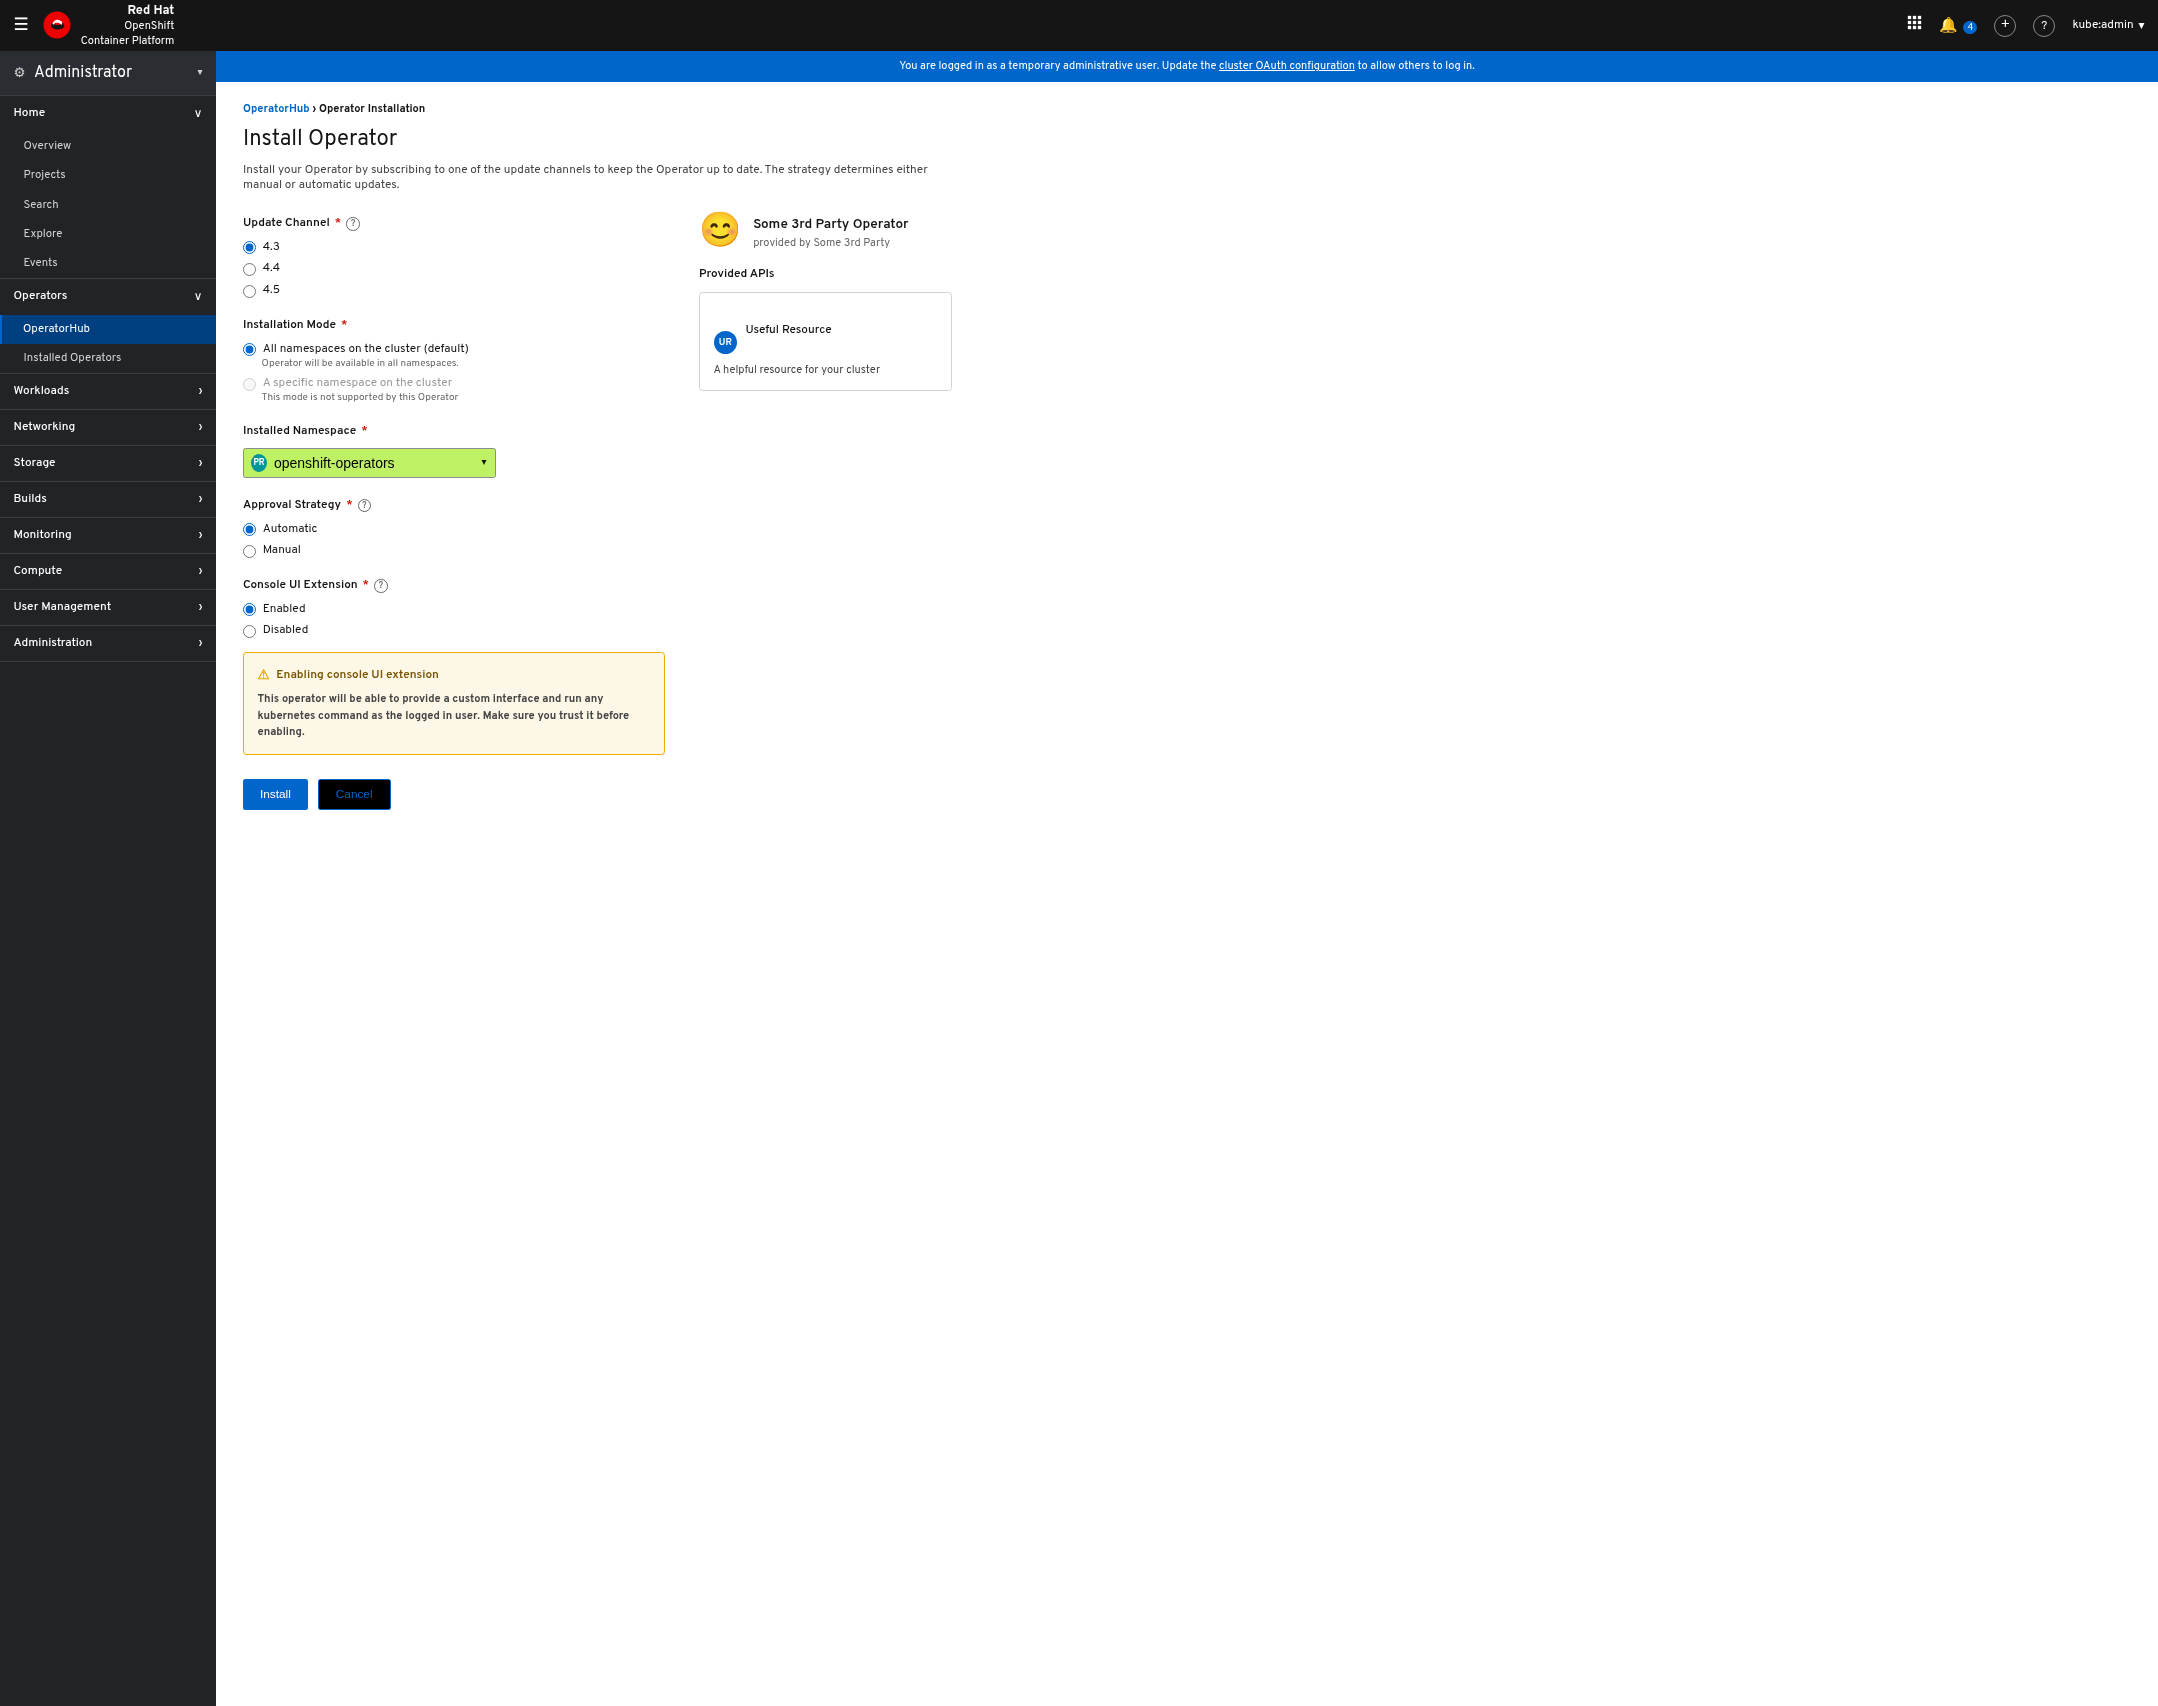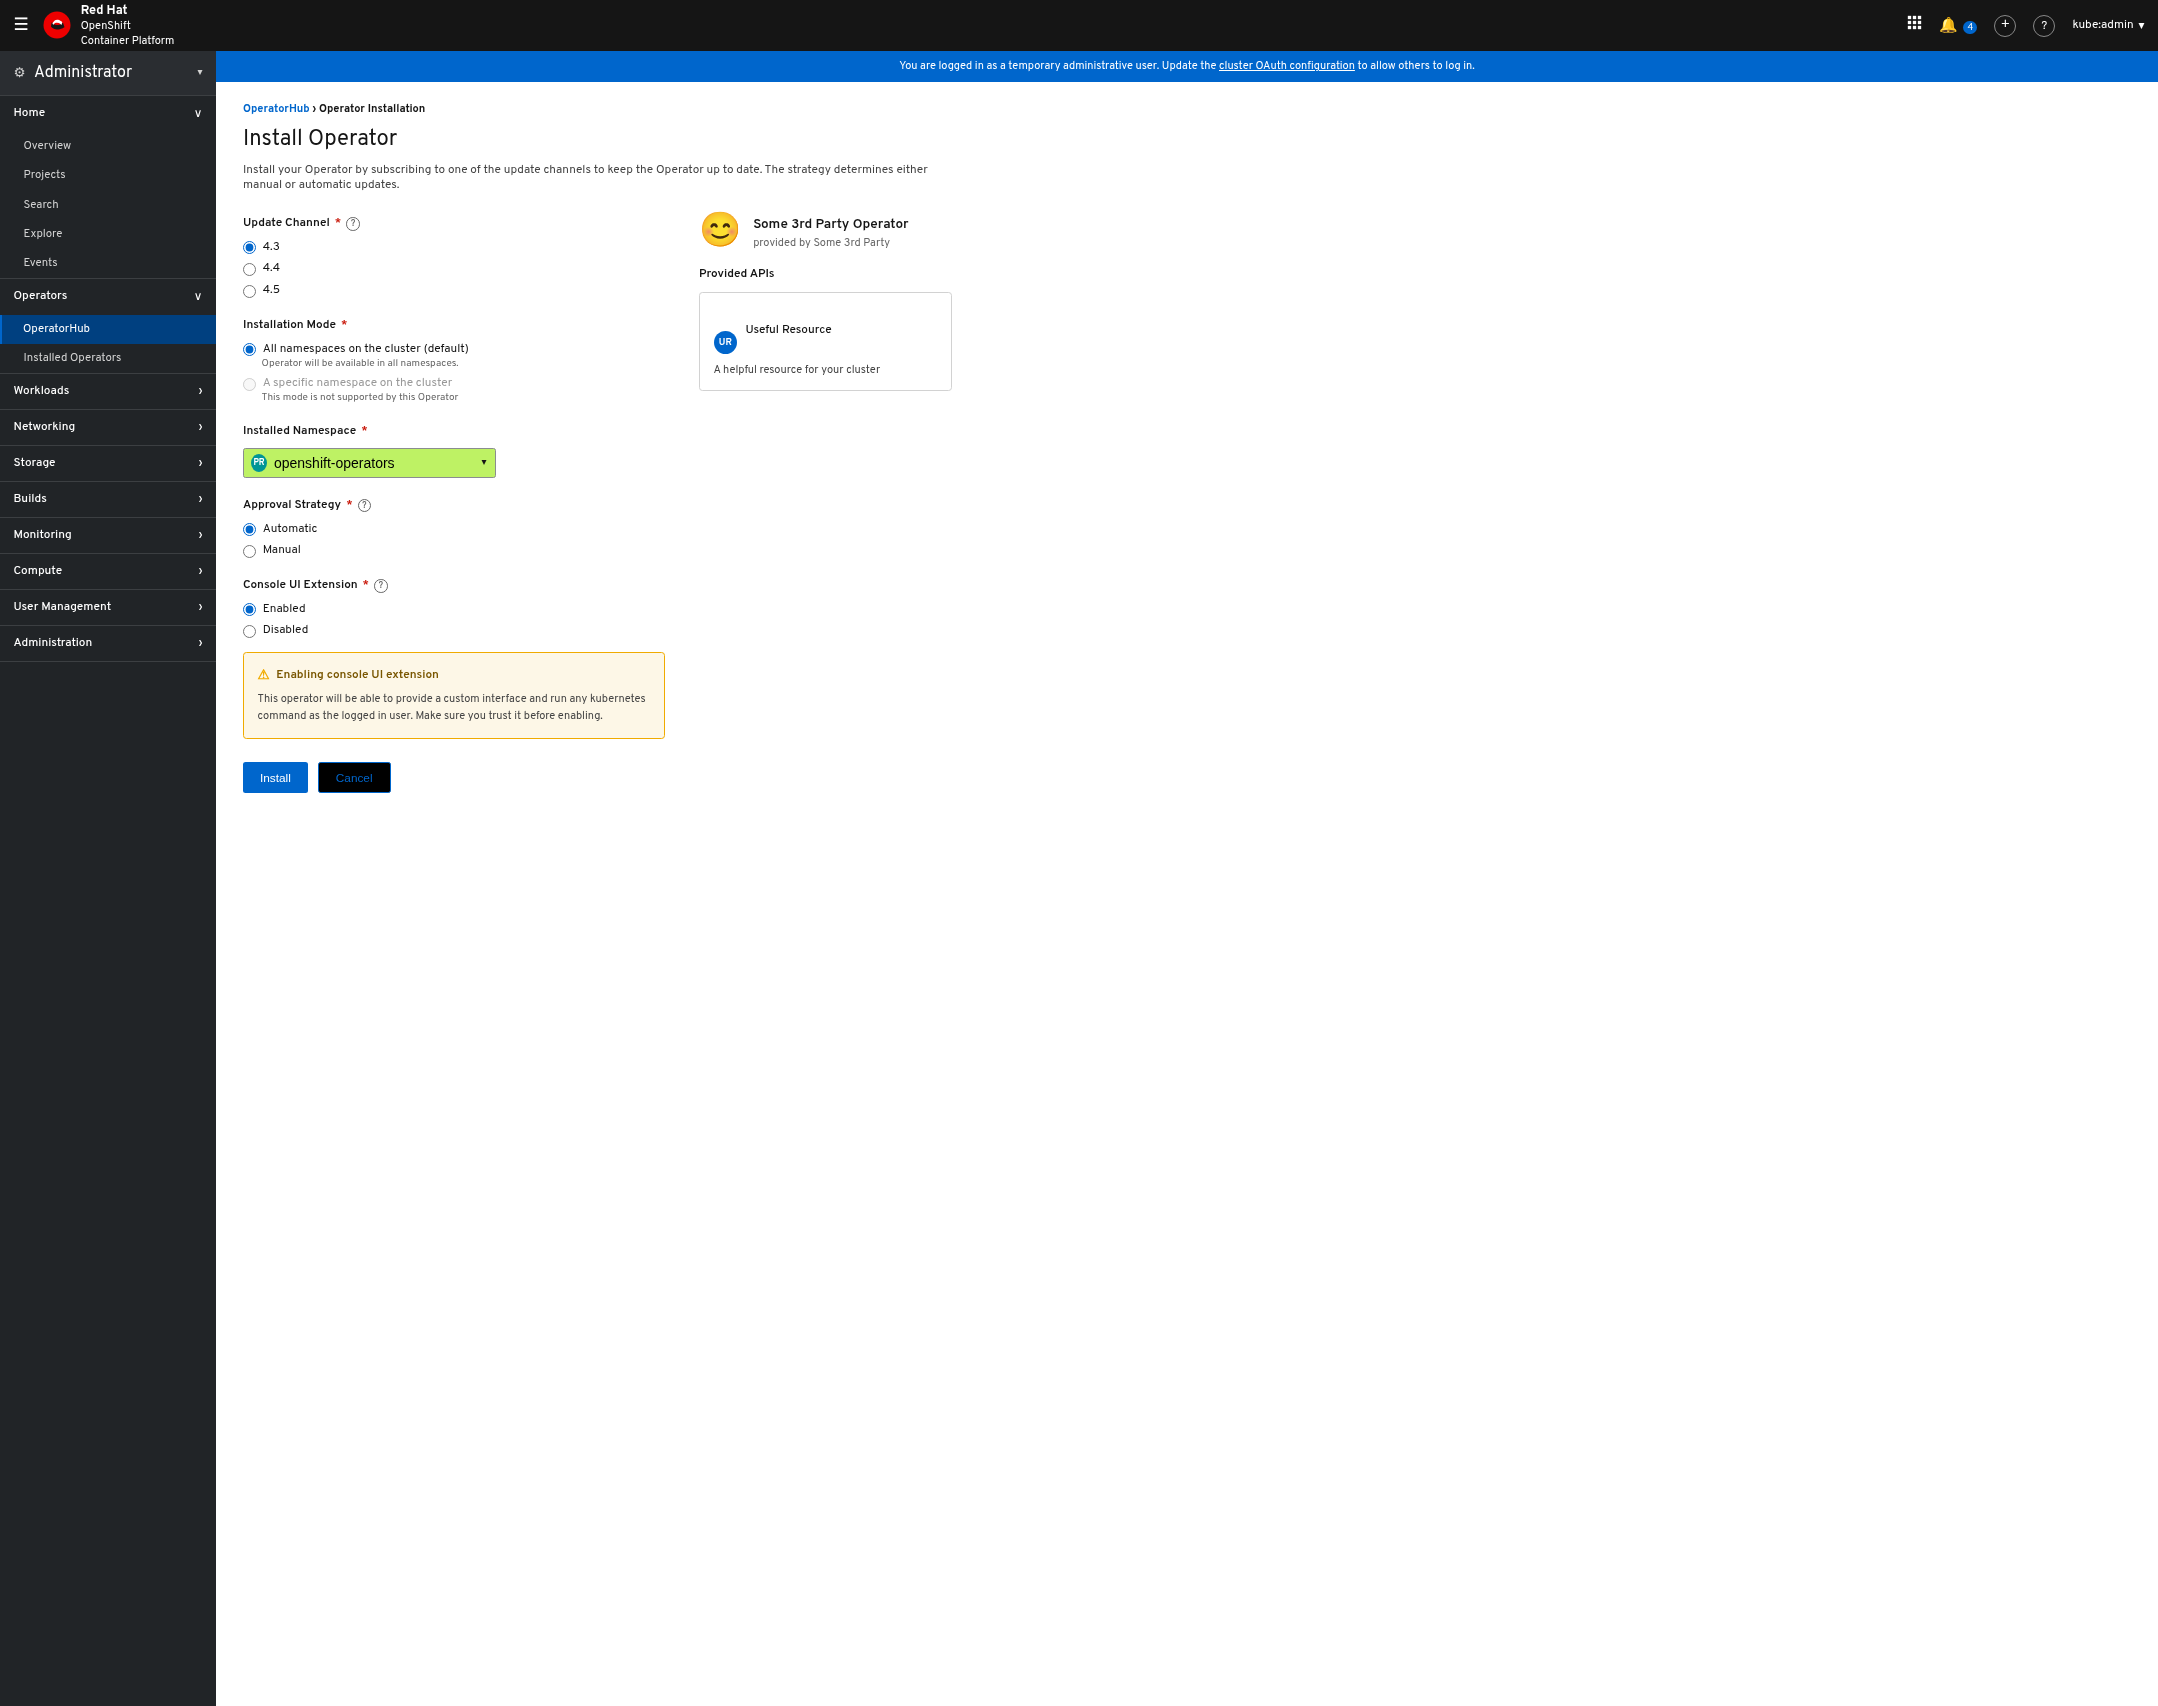--- a/index.html
+++ b/index.html
@@ -29,20 +29,21 @@
       gap: 8.4px;
     }
     .redhat-logo {
       width: 30px;
       height: 30px;
     }
     .topnav-brand {
       color: white;
       font-size: 11px;
       line-height: 1.3;
+      text-align: right;
     }
     .topnav-brand .brand-main { font-weight: bold; font-size: 12.6px; }
     .topnav-right {
       margin-left: auto;
       display: flex;
       align-items: center;
       gap: 17px;
       color: white;
     }
     .topnav-icon {
@@ -287,20 +288,21 @@
       margin-bottom: 6.7px;
     }
     .warning-icon {
       color: #f0ab00;
       font-size: 13.5px;
     }
     .warning-text {
       font-size: 11px;
       color: #444;
       line-height: 1.5;
+      font-weight: bold;
     }
 
     
     .button-row {
       display: flex;
       gap: 10px;
       margin-top: 23.6px;
     }
     .btn-primary {
       background: #06c;

